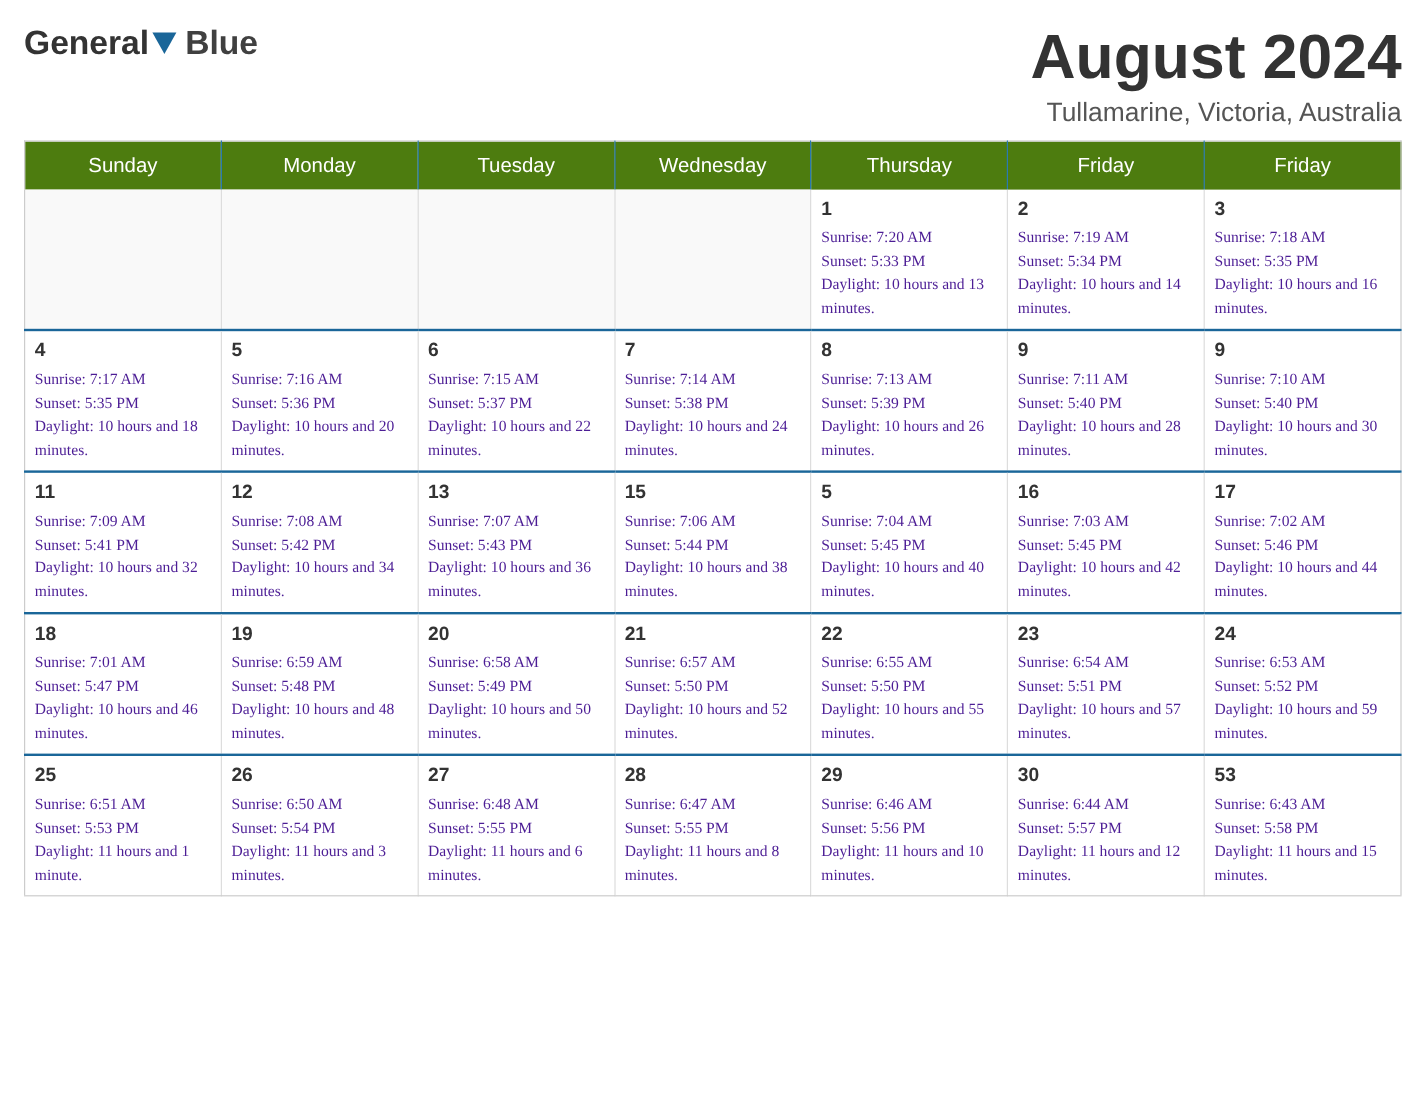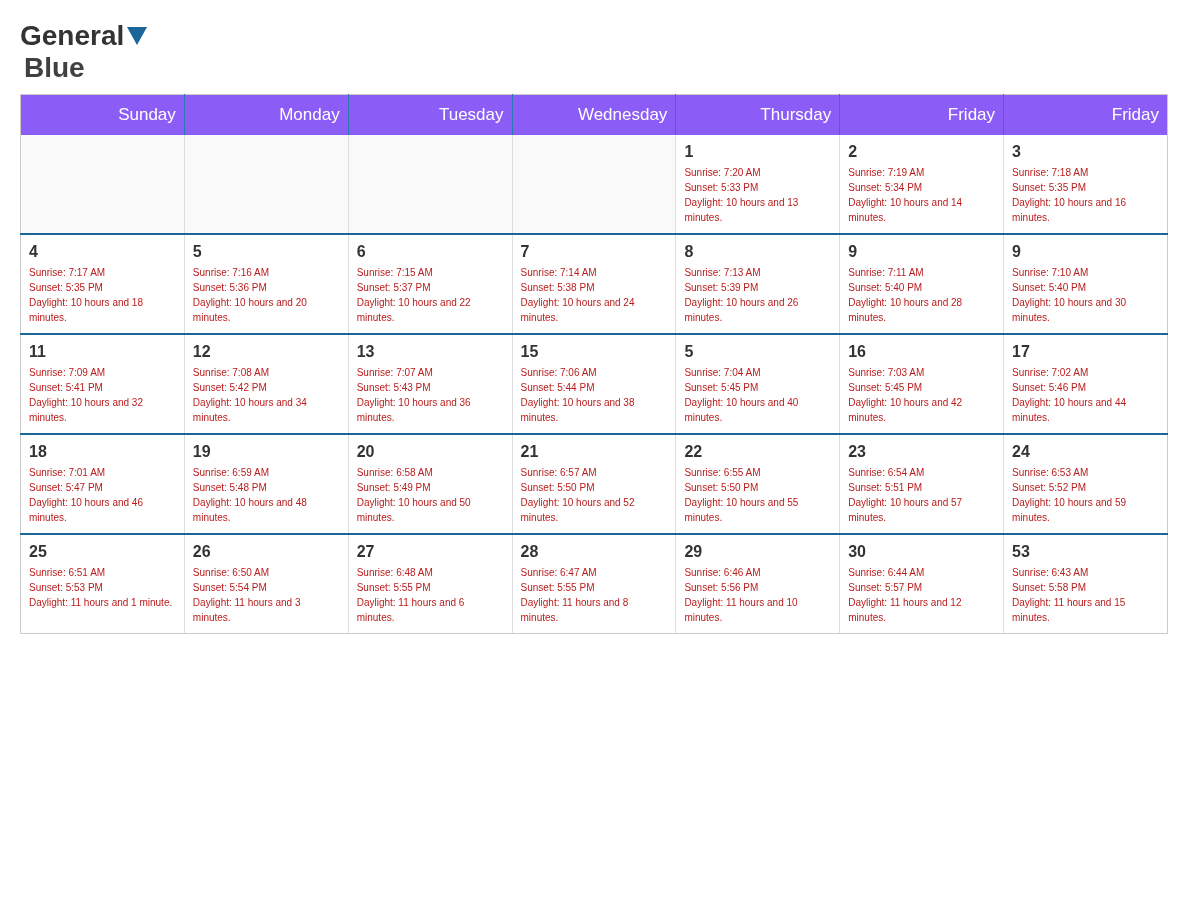--- a/index.html
+++ b/index.html
@@ -11,21 +11,21 @@
       min-height: 918px;
     }
     .header {
       display: flex;
       justify-content: space-between;
       align-items: flex-start;
       margin-bottom: 10px;
     }
     .logo {
       display: flex;
-      flex-direction: column;
+      flex-direction: row;
       align-items: flex-start;
     }
     .logo-text {
       font-size: 28px;
       font-weight: bold;
       color: #333;
       display: flex;
       align-items: center;
     }
     .logo-general {
@@ -56,24 +56,24 @@
       font-size: 22px;
       color: #555;
       margin-top: 4px;
     }
     .calendar {
       width: 100%;
       border-collapse: collapse;
       border: 1px solid #ccc;
     }
     .calendar th {
-      background-color: #8b5cf6;
+      background-color: #4d7c0f;
       color: #fff;
       padding: 10px 8px;
-      text-align: right;
+      text-align: center;
       font-size: 17px;
       font-weight: normal;
       border-right: 1px solid #2a7ab0;
     }
     .calendar th:last-child {
       border-right: none;
     }
     .calendar td {
       vertical-align: top;
       padding: 8px;
@@ -88,41 +88,46 @@
     .calendar tr:last-child td {
       border-bottom: 1px solid #ccc;
     }
     .day-number {
       font-size: 16px;
       font-weight: bold;
       color: #333;
       margin-bottom: 4px;
     }
     .day-info {
-      font-size: 10px;
-      color: #b91c1c;
+      font-size: 13px;
+      color: #4c1d95;
       line-height: 1.5;
+      font-family: Liberation Serif, serif;
     }
     .empty-cell {
       background: #f9f9f9;
     }
   </style>
 </head>
 <body>
 
 <div class="header">
   <div class="logo">
     <div class="logo-text">
       <span class="logo-general">General</span>
       <span class="logo-triangle"></span>
     </div>
     <div style="margin-left: 4px;">
       <span class="logo-blue" style="font-size:28px; font-weight:bold;">Blue</span>
     </div>
   </div>
+  <div class="title-section">
+    <div class="month-title">August 2024</div>
+    <div class="location-title">Tullamarine, Victoria, Australia</div>
+  </div>
 </div>
 
 <table class="calendar">
   <thead>
     <tr>
     <th>Sunday</th>
         <th>Monday</th>
         <th>Tuesday</th>
         <th>Wednesday</th>
         <th>Thursday</th>

